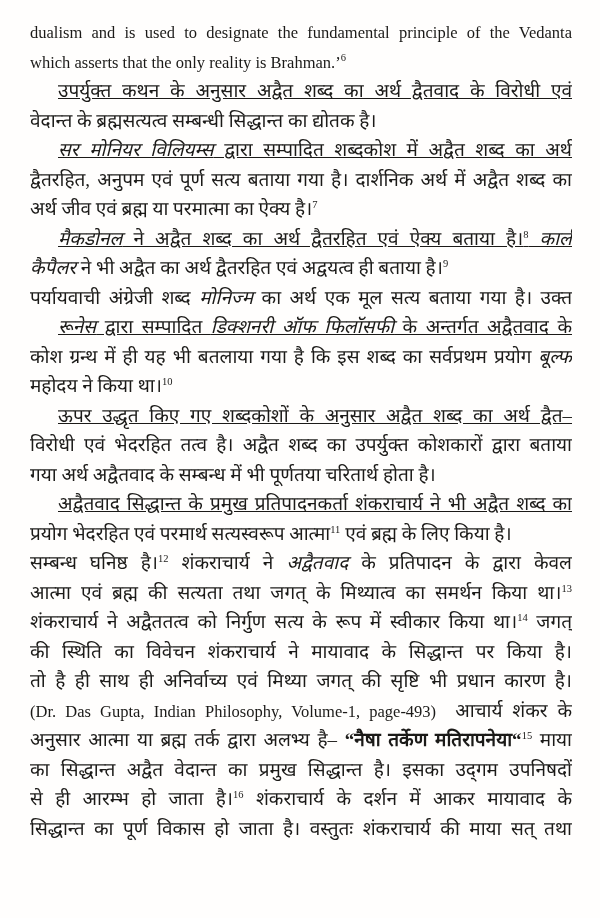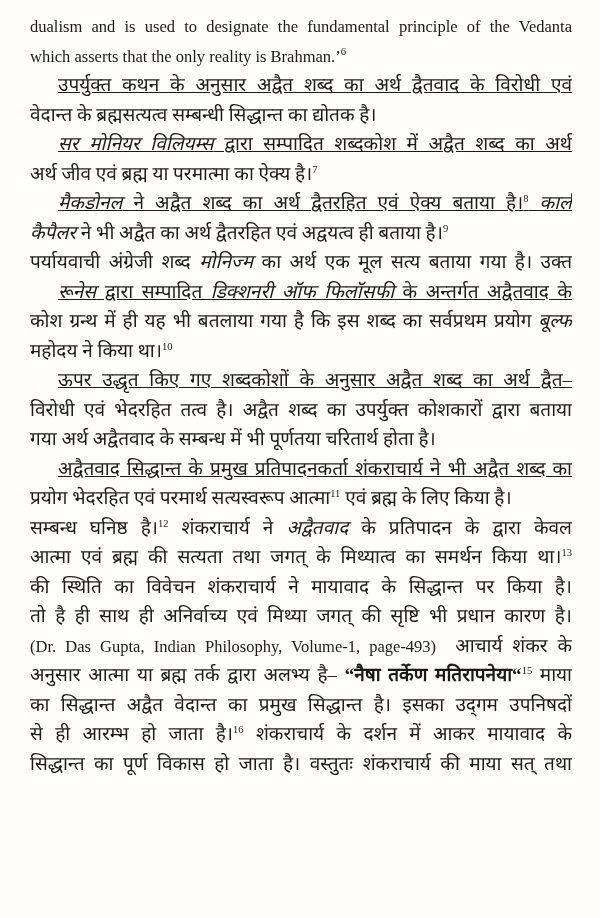--- a/index.html
+++ b/index.html
@@ -5,21 +5,21 @@
   html, body {
     margin: 0;
     padding: 0;
     background: #ffffff;
   }
   .page {
     position: relative;
     width: 600px;
     height: 918px;
     box-sizing: border-box;
-    padding: 11px 28px 0 30px;
+    padding: 17px 28px 0 30px;
     background: #fffefd;
     color: #1b1a18;
     font-family: "Liberation Serif", "DejaVu Serif", serif;
   }
   .para { margin: 0; }
   .line {
     height: 29.5px;
     line-height: 29.5px;
     font-size: 19px;
     text-align: justify;
@@ -54,20 +54,21 @@
       <div class="para">
         <div class="line"><span class="en">dualism and is used to designate the fundamental principle of the Vedanta</span></div>
         <div class="line end"><span class="en">which asserts that the only reality is Brahman.’</span><sup class="fn">6</sup></div>
       </div>
       <div class="para">
         <div class="line indent"><span class="">उपर्युक्त कथन के अनुसार अद्वैत शब्द का अर्थ द्वैतवाद के विरोधी एवं</span></div>
         <div class="line end"><span class="">वेदान्त के ब्रह्मसत्यत्व सम्बन्धी सिद्धान्त का द्योतक है।</span></div>
       </div>
       <div class="para">
         <div class="line indent"><span class="it ">सर मोनियर विलियम्स</span><span class=""> द्वारा सम्पादित शब्दकोश में अद्वैत शब्द का अर्थ</span></div>
+        <div class="line"><span class="">द्वैतरहित, अनुपम एवं पूर्ण सत्य बताया गया है। दार्शनिक अर्थ में अद्वैत शब्द का</span></div>
         <div class="line end"><span class="">अर्थ जीव एवं ब्रह्म या परमात्मा का ऐक्य है।</span><sup class="fn">7</sup></div>
       </div>
       <div class="para">
         <div class="line indent"><span class="it ">मैकडोनल</span><span class=""> ने अद्वैत शब्द का अर्थ द्वैतरहित एवं ऐक्य बताया है।</span><sup class="fn">8</sup><span class="it "> कार्ल</span></div>
         <div class="line end"><span class="it ">कैपैलर</span><span class=""> ने भी अद्वैत का अर्थ द्वैतरहित एवं अद्वयत्व ही बताया है।</span><sup class="fn">9</sup></div>
       </div>
       <div class="para">
         <div class="line"><span class="">पर्यायवाची अंग्रेजी शब्द </span><span class="it ">मोनिज्म</span><span class=""> का अर्थ एक मूल सत्य बताया गया है। उक्त</span></div>
         <div class="line indent"><span class="it ">रूनेस</span><span class=""> द्वारा सम्पादित </span><span class="it ">डिक्शनरी ऑफ फिलॉसफी</span><span class=""> के अन्तर्गत अद्वैतवाद के</span></div>
         <div class="line"><span class="">कोश ग्रन्थ में ही यह भी बतलाया गया है कि इस शब्द का सर्वप्रथम प्रयोग </span><span class="it ">बूल्फ</span></div>
@@ -78,20 +79,21 @@
         <div class="line"><span class="">विरोधी एवं भेदरहित तत्व है। अद्वैत शब्द का उपर्युक्त कोशकारों द्वारा बताया</span></div>
         <div class="line end"><span class="">गया अर्थ अद्वैतवाद के सम्बन्ध में भी पूर्णतया चरितार्थ होता है।</span></div>
       </div>
       <div class="para">
         <div class="line indent"><span class="">अद्वैतवाद सिद्धान्त के प्रमुख प्रतिपादनकर्ता शंकराचार्य ने भी अद्वैत शब्द का</span></div>
         <div class="line end"><span class="">प्रयोग भेदरहित एवं परमार्थ सत्यस्वरूप आत्मा</span><sup class="fn">11</sup><span class=""> एवं ब्रह्म के लिए किया है।</span></div>
       </div>
       <div class="para">
         <div class="line"><span class="">सम्बन्ध घनिष्ठ है।</span><sup class="fn">12</sup><span class=""> शंकराचार्य ने </span><span class="it ">अद्वैतवाद</span><span class=""> के प्रतिपादन के द्वारा केवल</span></div>
         <div class="line"><span class="">आत्मा एवं ब्रह्म की सत्यता तथा जगत् के मिथ्यात्व का समर्थन किया था।</span><sup class="fn">13</sup></div>
+        <div class="line"><span class="">शंकराचार्य ने अद्वैततत्व को निर्गुण सत्य के रूप में स्वीकार किया था।</span><sup class="fn">14</sup><span class=""> जगत्</span></div>
         <div class="line"><span class="">की स्थिति का विवेचन शंकराचार्य ने मायावाद के सिद्धान्त पर किया है।</span></div>
         <div class="line"><span class="">तो है ही साथ ही अनिर्वाच्य एवं मिथ्या जगत् की सृष्टि भी प्रधान कारण है।</span></div>
         <div class="line"><span class="en">(Dr. Das Gupta, Indian Philosophy, Volume-1, page-493)</span><span class=""> आचार्य शंकर के</span></div>
         <div class="line"><span class="">अनुसार आत्मा या ब्रह्म तर्क द्वारा अलभ्य है– </span><span class="bd ">“नैषा तर्केण मतिरापनेया“</span><sup class="fn">15</sup><span class=""> माया</span></div>
         <div class="line"><span class="">का सिद्धान्त अद्वैत वेदान्त का प्रमुख सिद्धान्त है। इसका उद्‌गम उपनिषदों</span></div>
         <div class="line"><span class="">से ही आरम्भ हो जाता है।</span><sup class="fn">16</sup><span class=""> शंकराचार्य के दर्शन में आकर मायावाद के</span></div>
         <div class="line"><span class="">सिद्धान्त का पूर्ण विकास हो जाता है। वस्तुतः शंकराचार्य की माया सत् तथा</span></div>
       </div>
     </div>
 </div>

